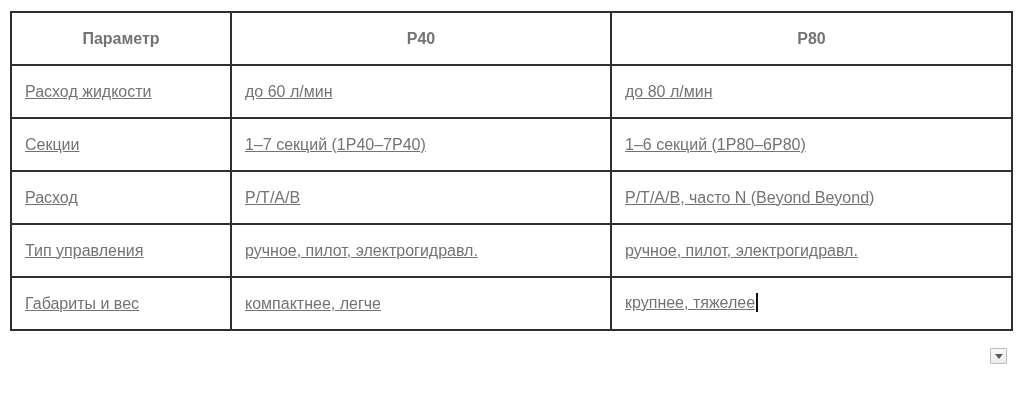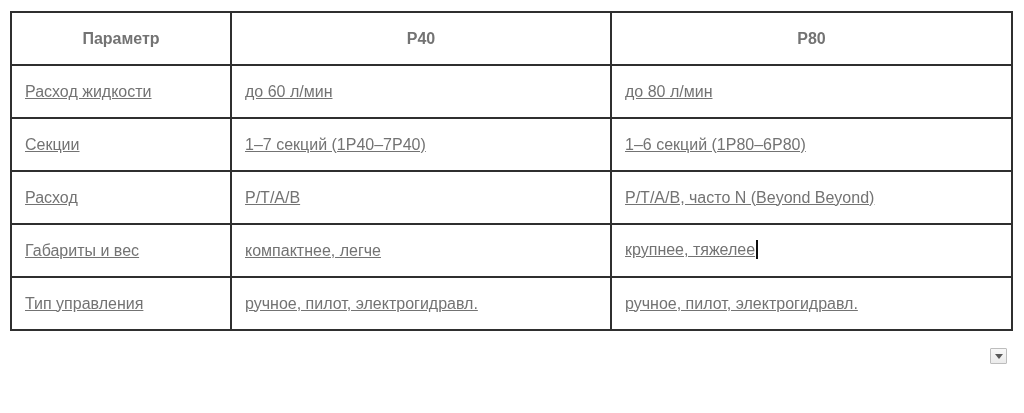--- a/index.html
+++ b/index.html
@@ -108,30 +108,30 @@
         <td><span>Секции</span></td>
         <td><span>1–7 секций (1P40–7P40)</span></td>
         <td><span>1–6 секций (1P80–6P80)</span></td>
       </tr>
       <tr>
         <td><span>Расход</span></td>
         <td><span>P/T/A/B</span></td>
         <td><span>P/T/A/B, часто N (Beyond Beyond)</span></td>
       </tr>
       <tr>
+        <td><span>Тип управления</span></td>
+        <td><span>ручное, пилот, электрогидравл.</span></td>
+        <td><span>ручное, пилот, электрогидравл.</span></td>
+      </tr>
+      <tr>
         <td><span>Габариты и вес</span></td>
         <td><span>компактнее, легче</span></td>
         <td>
           <span>крупнее, тяжелее</span><span class="caret"></span>
         </td>
-      </tr>
-      <tr>
-        <td><span>Тип управления</span></td>
-        <td><span>ручное, пилот, электрогидравл.</span></td>
-        <td><span>ручное, пилот, электрогидравл.</span></td>
       </tr>
     </tbody>
   </table>
 
   <div class="dropdown-btn">
     <span class="tri-down"></span>
   </div>
 
 </div>
 

